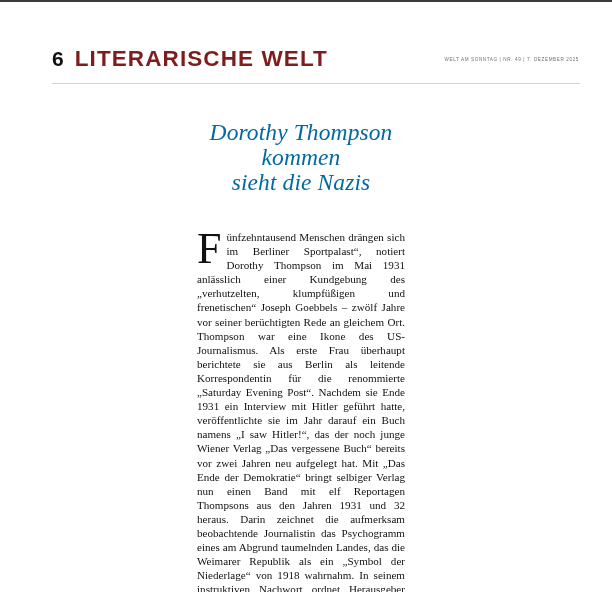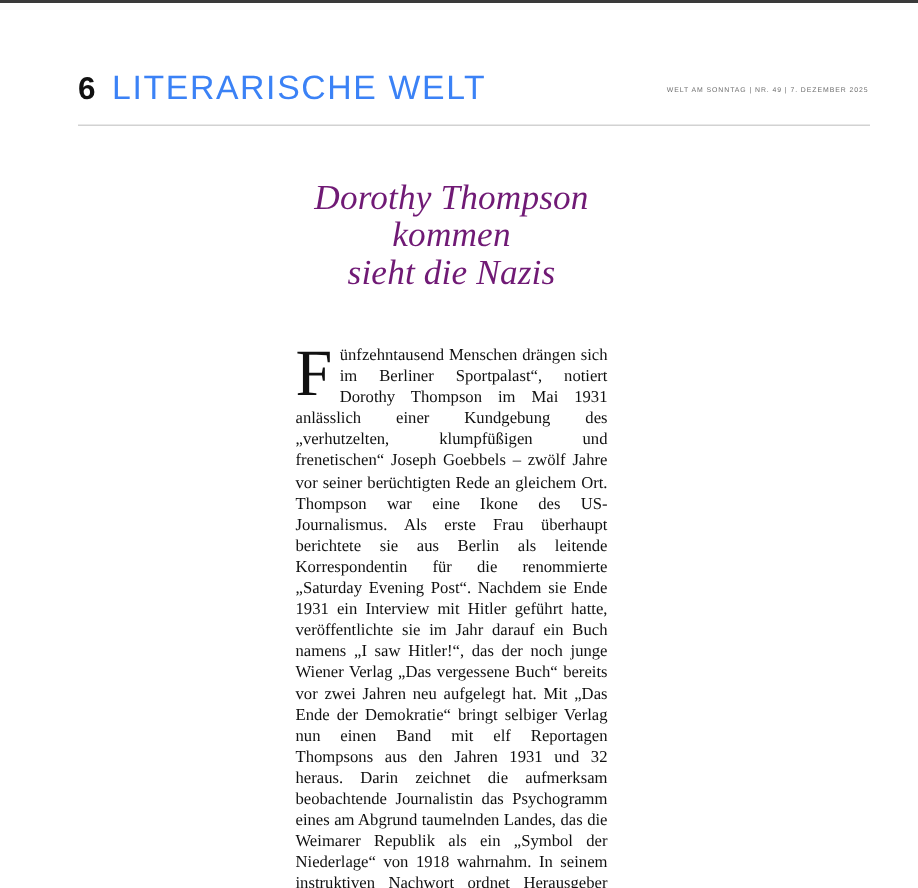--- a/index.html
+++ b/index.html
@@ -52,24 +52,24 @@
   }
   .folio-number {
     font-family: "Liberation Sans", sans-serif;
     font-weight: bold;
     font-size: 21px;
     color: #111111;
     line-height: 1;
   }
   .section-title {
     font-family: "Liberation Sans", sans-serif;
-    font-weight: 400;
+    font-weight: 700;
     font-size: 22.5px;
     letter-spacing: 1.1px;
-    color: #3b82f6;
+    color: #7f1d1d;
     line-height: 1;
   }
   .masthead {
     position: absolute;
     right: 33px;
     top: 9px;
     font-family: "Liberation Sans", sans-serif;
     font-size: 4.6px;
     letter-spacing: 0.62px;
     color: #6f6f6f;
@@ -95,21 +95,21 @@
   }
 
   .headline {
     margin: 0;
     font-family: "Liberation Serif", serif;
     font-style: italic;
     font-weight: 400;
     font-size: 23.5px;
     line-height: 25px;
     text-align: center;
-    color: #701a75;
+    color: #0369a1;
     letter-spacing: 0.1px;
   }
   .headline .hl-line { display: block; }
 
   .body-copy {
     margin: 0;
     padding-top: 35px;
     font-family: "Liberation Serif", serif;
     font-size: 11.1px;
     line-height: 14.1px;

